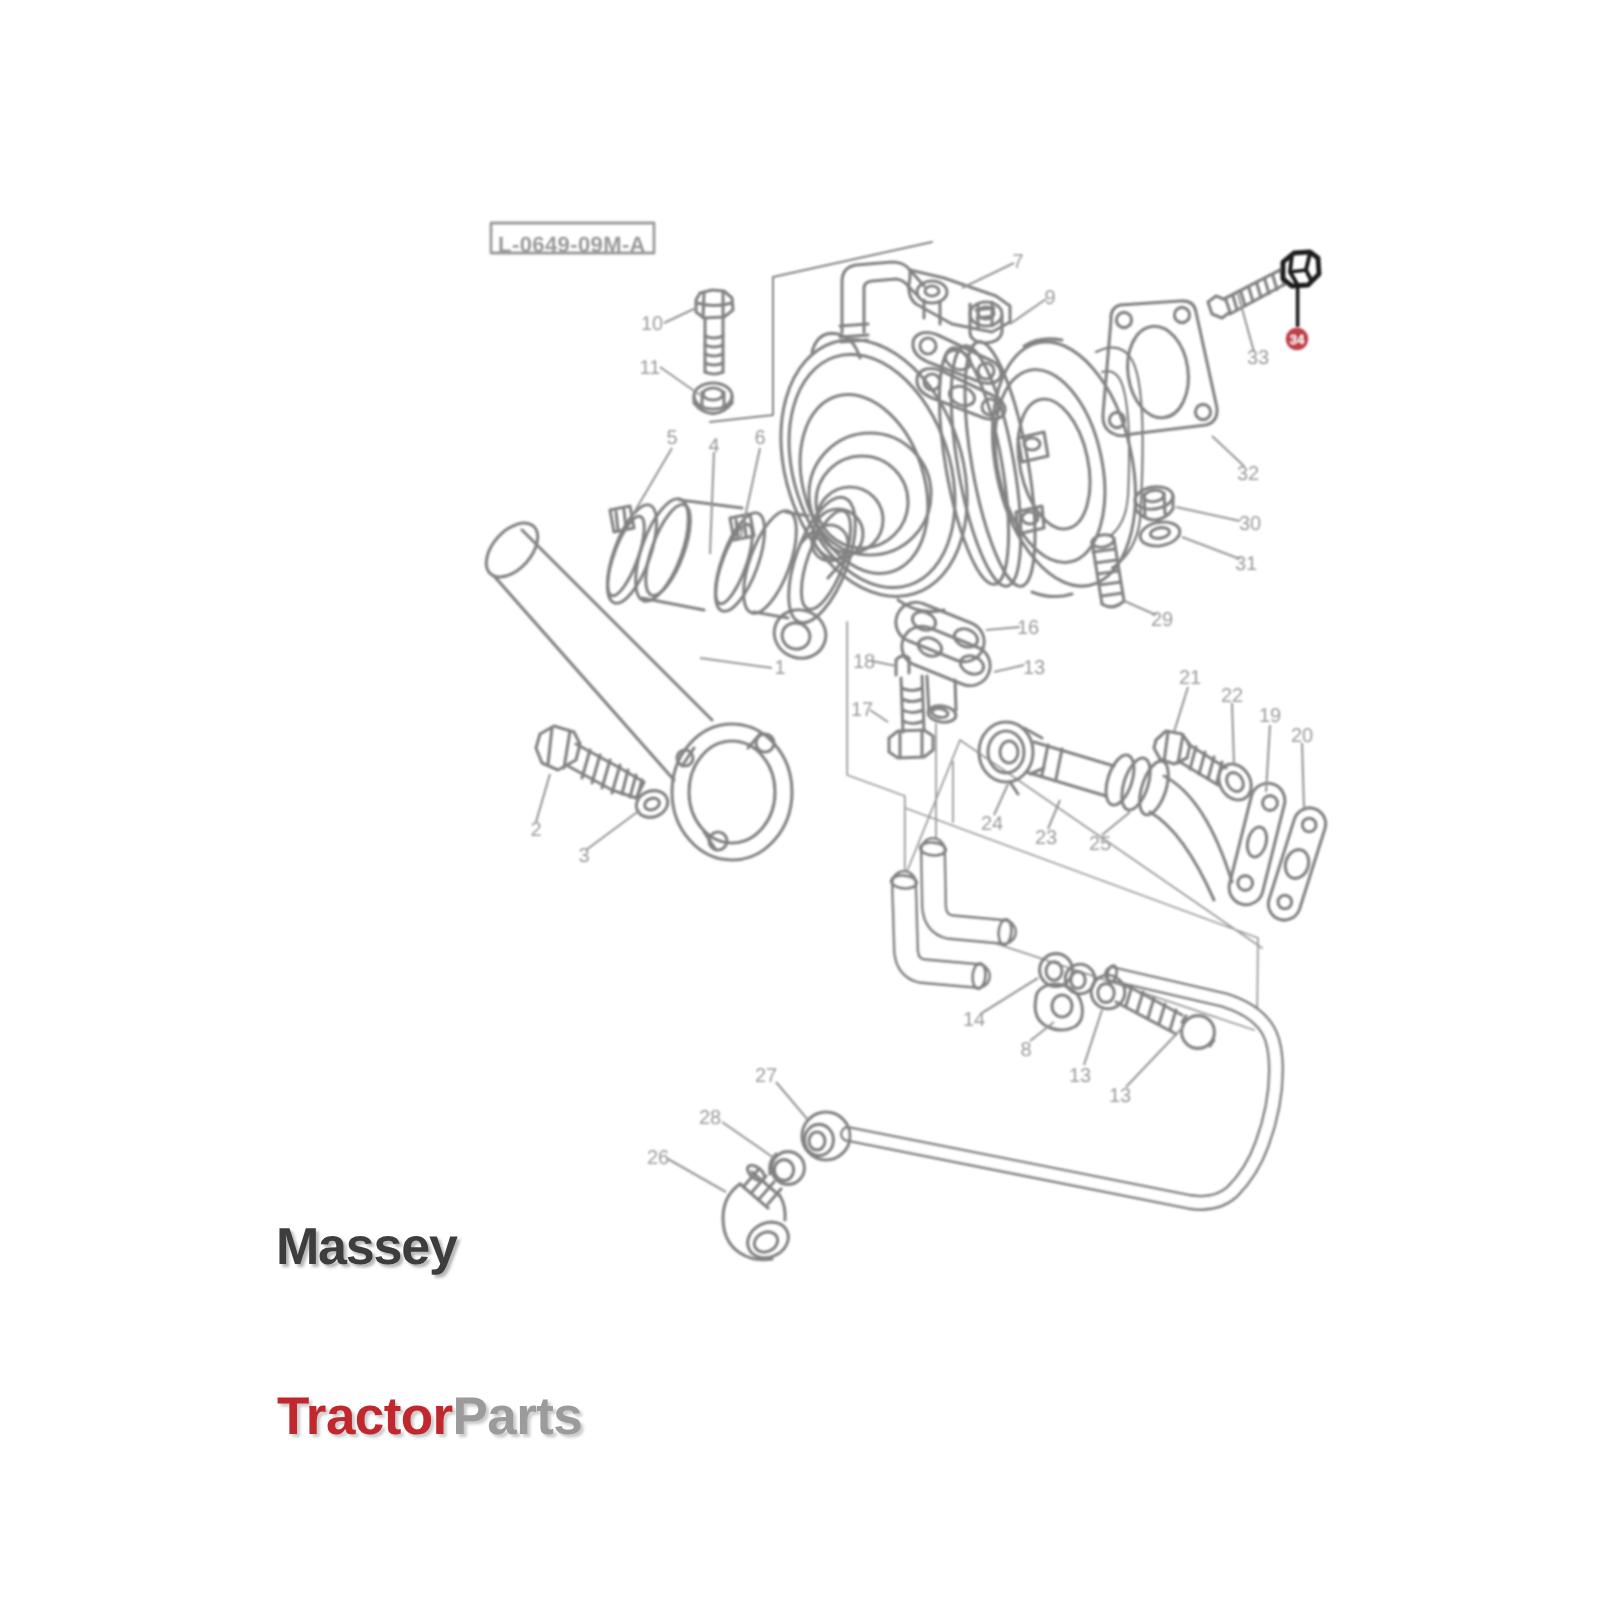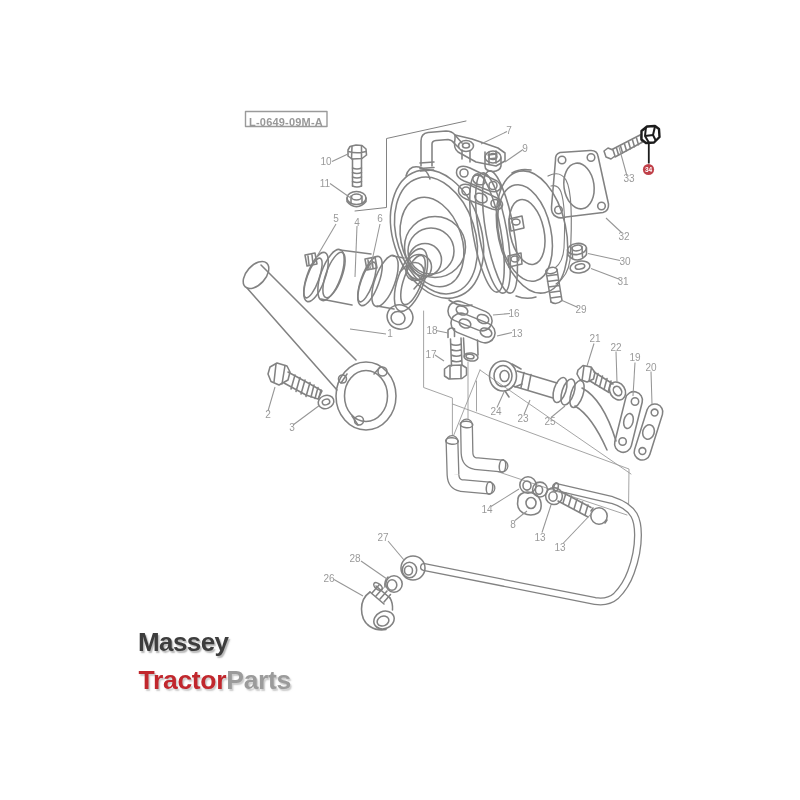--- a/index.html
+++ b/index.html
@@ -307,15 +307,15 @@
 <text class="lbl" x="487" y="513">14</text>
 <text class="lbl" x="513" y="528">8</text>
 <text class="lbl" x="540" y="541">13</text>
 <text class="lbl" x="560" y="551">13</text>
 <text class="lbl" x="329" y="582">26</text>
 <text class="lbl" x="355" y="562">28</text>
 <text class="lbl" x="383" y="541">27</text>
 </g>
 </g>
 </svg>
-<div style="position:absolute;left:138px;top:627px;font:bold 26px 'Liberation Sans',sans-serif;color:#3d3d3d;letter-spacing:-0.6px;text-shadow:1.5px 1.5px 1.5px rgba(120,120,120,0.55);">Massey</div>
-<div style="position:absolute;left:138.5px;top:665px;font:bold 26.5px 'Liberation Sans',sans-serif;letter-spacing:-0.3px;text-shadow:1.5px 1.5px 1.5px rgba(150,150,150,0.5);"><span style="color:#c1272d;">Tractor</span><span style="color:#9b9b9b;">Parts</span></div>
+<div style="position:absolute;left:138px;top:608px;font:bold 26px 'Liberation Sans',sans-serif;color:#3d3d3d;letter-spacing:-0.6px;text-shadow:1.5px 1.5px 1.5px rgba(120,120,120,0.55);">Massey</div>
+<div style="position:absolute;left:138.5px;top:693px;font:bold 26.5px 'Liberation Sans',sans-serif;letter-spacing:-0.3px;text-shadow:1.5px 1.5px 1.5px rgba(150,150,150,0.5);"><span style="color:#c1272d;">Tractor</span><span style="color:#9b9b9b;">Parts</span></div>
 </div>
 
 </body></html>

